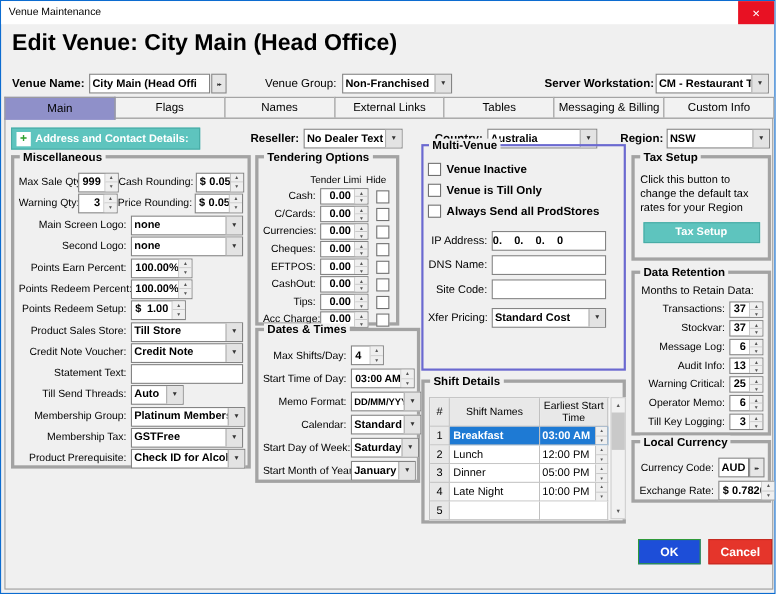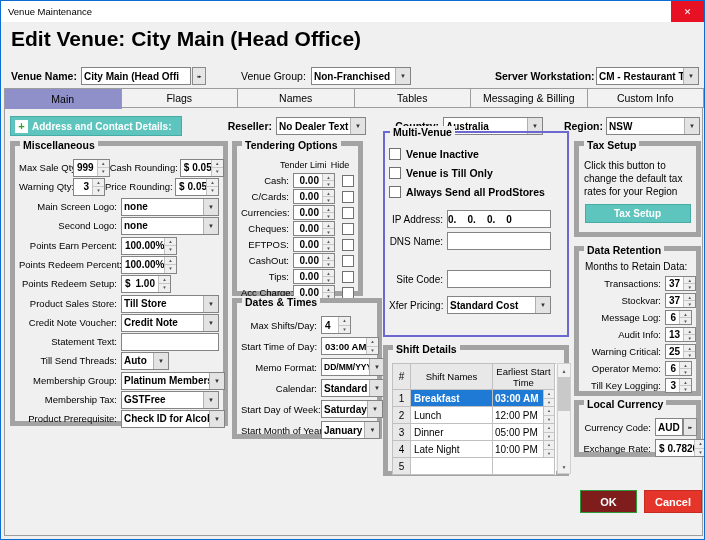--- a/index.html
+++ b/index.html
@@ -19,21 +19,21 @@
   .spin-val{flex:1;text-align:right;padding:0 3px;white-space:nowrap;overflow:hidden}
   .spin-val.left{text-align:left}
   .spin-pfx{padding-left:3px;flex:none}
   .spin-btns{width:12px;align-self:stretch;display:flex;flex-direction:column;flex:none;border-left:1px solid #c2c2c2}
   .sa{flex:1;display:flex;align-items:center;justify-content:center;font-size:4.5px;color:#555;background:#efefef}
   .sa:first-child{border-bottom:1px solid #c8c8c8}
   .cb{width:12px;height:12px;background:#fff;border:1px solid #707070;flex:none}
   .cb-lbl{font-size:10.5px;font-weight:bold;margin-left:5px;white-space:nowrap}
   .h15{height:15px}
   .expand-btn{width:14px;height:18px;background:#e6e6e6;border:1px solid #8a8a8a;display:flex;align-items:center;justify-content:center;font-size:5px;letter-spacing:-1px;color:#333;flex:none}
-  .grp{position:absolute;border:5px solid #a3a3a3;padding:13px 4px 4px}
+  .grp{position:absolute;border:3px solid #a3a3a3;padding:13px 4px 4px}
   .grp-t{position:absolute;top:-7px;left:5px;background:#f0f0f0;padding:0 3px;font-weight:bold;font-size:10.5px;line-height:13px;white-space:nowrap}
   .row{display:flex;align-items:center;margin-bottom:2px;height:17px}
   .row .lbl{font-size:10px;padding-right:4px}
   .tabs{position:absolute;left:3px;top:87px;width:699px;height:20px;display:flex}
   .tab{flex:1;border:1px solid #9c9c9c;background:#f2f2f2;display:flex;align-items:center;justify-content:center;font-size:10.5px;margin-right:-1px;position:relative;white-space:nowrap}
   .tab.sel{background:#8f90c9;z-index:2;border-bottom:none;height:21px}
   .tabpage{position:absolute;left:3px;top:106px;width:699px;height:429px;border:1px solid #9c9c9c;background:#f0f0f0}
   .teal-btn{background:#5ec4be;border:1px solid #48aca6;color:#fff;display:flex;align-items:center;font-weight:bold;font-size:10px;white-space:nowrap}
   .plus-box{width:13px;height:13px;background:#fff;color:#2ea12e;font-weight:bold;font-size:11px;line-height:12px;text-align:center;margin:0 4px;flex:none}
   .misc .lbl{width:102px;font-size:9.5px}
@@ -54,21 +54,21 @@
   .sh-head .c-name,.sh-head .c-time{background:#e8e8e8;justify-content:center;font-size:9.5px;line-height:11px;text-align:center}
   .sh-head .c-time span{white-space:normal;width:100%}
   .sh-row.sel .c-name,.sh-row.sel .c-time{background:#1e7ad4;color:#fff;font-weight:bold}
   .t-val{flex:1;padding:0 2px;white-space:nowrap;overflow:hidden}
   .g-spin{width:11px;align-self:stretch;display:flex;flex-direction:column;background:#ececec;border-left:1px solid #c0c0c0;flex:none;color:#444}
   .g-spin .sa{font-size:4px}
   .sbar{position:absolute;left:169px;top:13px;width:14px;height:111px;background:#f1f1f1;border:1px solid #d0d0d0;display:flex;flex-direction:column;align-items:center}
   .sb-btn{width:100%;height:13px;display:flex;align-items:center;justify-content:center;font-size:5px;color:#555;flex:none}
   .sb-thumb{width:100%;height:34px;background:#c9c9c9;flex:none}
   .sb-track{flex:1}
-  .btn-ok{background:#7f1d1d;border:1px solid #2f9a3a;color:#fff;font-weight:bold;display:flex;align-items:center;justify-content:center}
+  .btn-ok{background:#1d4ed8;border:1px solid #2f9a3a;color:#fff;font-weight:bold;display:flex;align-items:center;justify-content:center}
   .btn-cancel{background:#e5352b;border:1px solid #c62a21;color:#fff;font-weight:bold;display:flex;align-items:center;justify-content:center}
 </style>
 </head>
 <body>
 
 <div class="window">
 
   <div class="titlebar">
     <span class="title-text">Venue Maintenance</span>
     <span class="close-btn">
@@ -99,20 +99,21 @@
     <span class="dd-val">CM - Restaurant Till 1</span>
     <span class="dd-btn">
         <span class="dda">▼</span>
       </span>
   </span>
 
   <div class="tabs">
     <div class="tab sel">Main</div>
     <div class="tab">Flags</div>
     <div class="tab">Names</div>
+    <div class="tab">External Links</div>
     <div class="tab">Tables</div>
     <div class="tab">Messaging &amp; Billing</div>
     <div class="tab">Custom Info</div>
   </div>
 
   <div class="tabpage">
 
     <div class="teal-btn abs" style="left:5px;top:8px;width:172px;height:20px">
       <span class="plus-box">+</span>
       <span>Address and Contact Details:</span>
@@ -460,21 +461,21 @@
       <div class="row" style="height:16px;margin-bottom:10px">
         <span class="cb"></span>
         <span class="cb-lbl">Always Send all ProdStores</span>
       </div>
       <div class="row" style="height:18px;margin-bottom:4px">
         <span class="lbl">IP Address:</span>
         <span class="tb ip" style="width:104px">
             <span>0.    0.    0.    0</span>
           </span>
       </div>
-      <div class="row" style="height:18px;margin-bottom:20px">
+      <div class="row" style="height:18px;margin-bottom:4px">
         <span class="lbl">DNS Name:</span>
         <span class="tb" style="width:104px">
             <span class="dd-val"></span>
           </span>
       </div>
       <div class="row" style="height:18px;margin-bottom:8px">
         <span class="lbl">Site Code:</span>
         <span class="tb" style="width:104px">
             <span class="dd-val"></span>
           </span>

